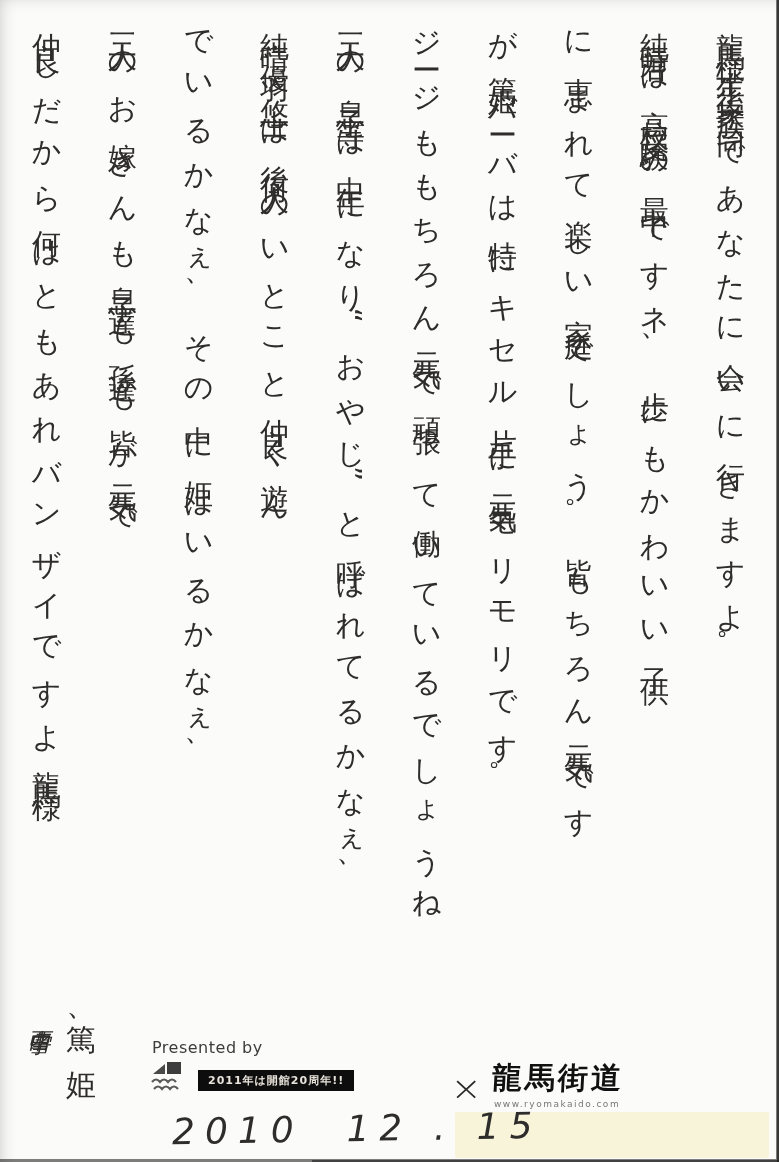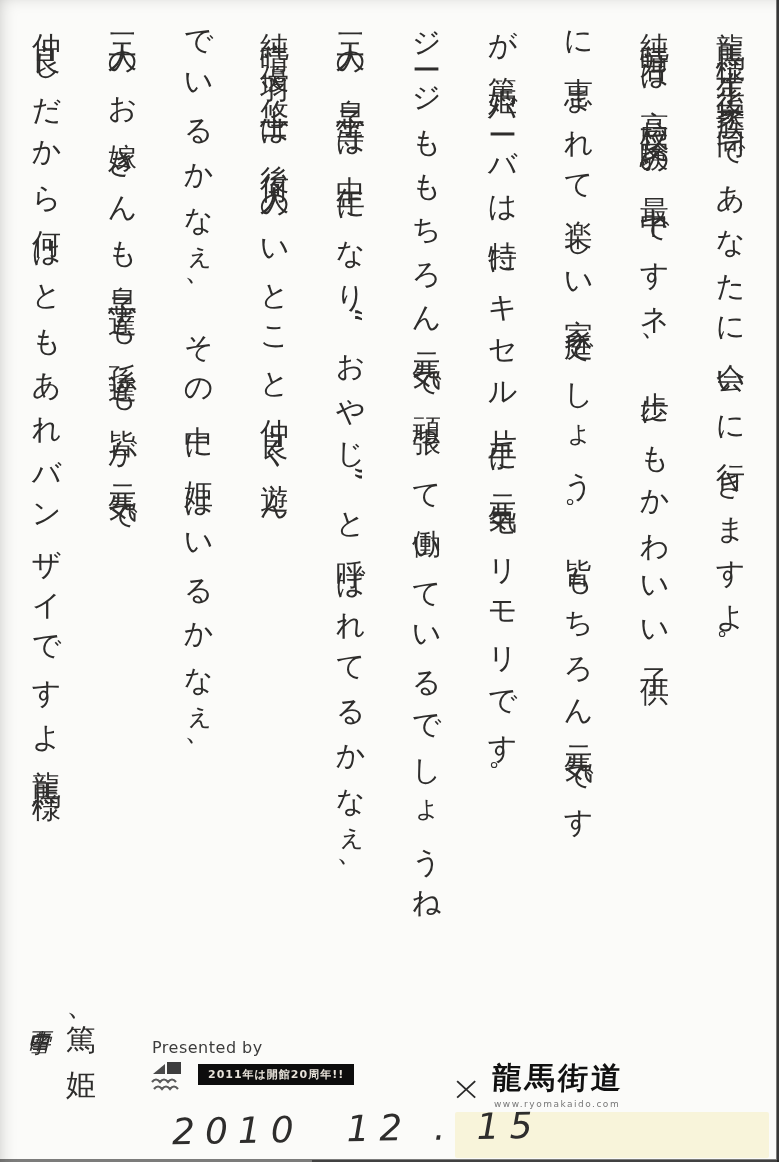--- a/index.html
+++ b/index.html
@@ -31,21 +31,21 @@
   .sig{writing-mode:vertical-rl;color:#2e2d2c;}
   .sig.hime{font-size:30px;letter-spacing:8px;margin-top:-4px;}
   .sig.name{font-size:22px;letter-spacing:2px;font-style:italic;margin-top:6px;}
 
   
   .presented{position:absolute;left:152px;top:1038px;font-size:16px;color:#3c3c3c;letter-spacing:.5px;}
   .museum{position:absolute;left:150px;top:1056px;display:flex;align-items:flex-start;}
   .museum-icon{width:42px;height:44px;margin-right:6px;margin-top:2px;}
   .museum-text{display:flex;flex-direction:column;}
   .museum-name{font-size:25px;font-weight:bold;color:#161616;letter-spacing:1px;white-space:nowrap;}
-  .museum-banner{margin-top:8px;background:#0d0d0d;color:#e8e3da;font-size:11px;font-weight:bold;
+  .museum-banner{margin-top:14px;background:#0d0d0d;color:#e8e3da;font-size:11px;font-weight:bold;
     text-align:center;padding:3px 10px;letter-spacing:1px;}
   .x-mark{position:absolute;left:452px;top:1068px;font-size:34px;color:#2a2a2a;font-weight:300;transform:scaleX(1.1);}
   .kaido{position:absolute;left:492px;top:1058px;display:flex;flex-direction:column;}
   .kaido-name{font-size:30px;font-weight:900;color:#111;letter-spacing:3px;transform:skewX(-3deg);}
   .kaido-url{font-size:9px;color:#777;letter-spacing:1.5px;margin-top:0;margin-left:2px;}
   .highlight-box{position:absolute;left:455px;top:1112px;width:314px;height:46px;border-radius:2px;}
   .hand-date{position:absolute;left:172px;top:1108px;font-size:36px;font-style:italic;
     color:#2e2d2c;letter-spacing:10px;white-space:pre;transform:rotate(-1deg);}
 </style>
 </head>

